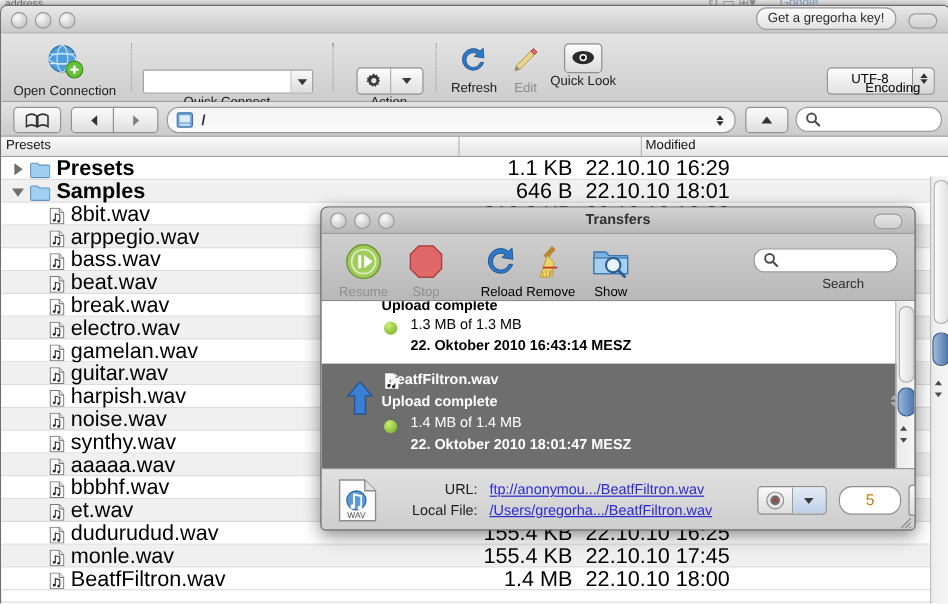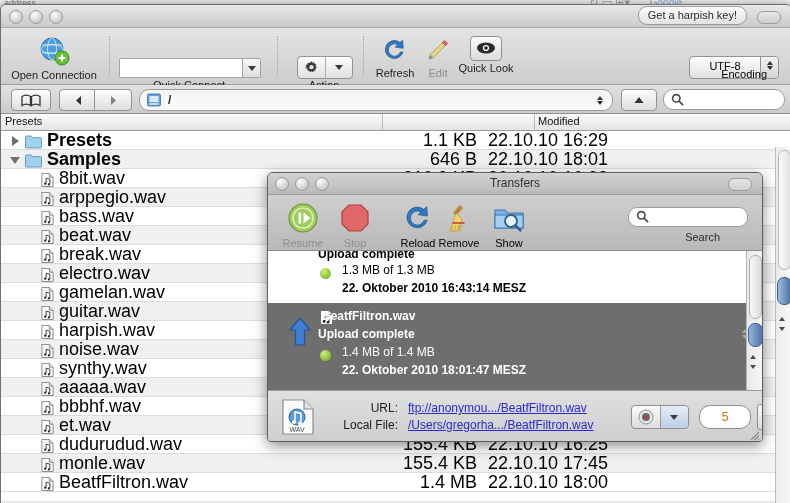--- a/index.html
+++ b/index.html
@@ -112,21 +112,21 @@
   .tri-r{border-top:5px solid transparent;border-bottom:5px solid transparent;border-left:7px solid #6f6f6f;}
   .tri-d{border-left:5px solid transparent;border-right:5px solid transparent;border-top:7px solid #6f6f6f;}
   .folder-ico{position:absolute;top:3px;}
   .wav-ico{position:absolute;top:3px;}
 
   
   .transfers{position:absolute;left:267px;top:172px;width:494px;height:268px;
     background:#d4d4d4;border:1px solid #5e5e5e;border-radius:6px 6px 4px 4px;
     box-shadow:0 4px 14px rgba(0,0,0,.45);overflow:hidden;}
   .tr-title{position:relative;height:21px;background:linear-gradient(#d3d3d3,#b9b9b9);
-    border-bottom:1px solid #9b9b9b;}
+    border-bottom:1px solid #9b9b9b;font-weight:bold;}
   .tr-title .t{position:absolute;left:0;right:0;top:3px;text-align:center;font-size:12px;color:#2f2f2f;}
   .tr-toolbar{position:relative;height:55px;background:linear-gradient(#cfcfcf,#b8b8b8);
     border-bottom:1px solid #8c8c8c;}
   .tr-btn{position:absolute;text-align:center;font-size:11px;}
   .tr-btn .lbl{display:block;margin-top:1px;}
   .tr-search{position:absolute;right:14px;top:12px;width:118px;height:18px;
     background:#fff;border:1px solid #9b9b9b;border-radius:9px;}
   .tr-search-lbl{position:absolute;right:42px;top:36px;font-size:11px;color:#2b2b2b;}
 
   .tr-list{position:relative;height:139px;background:#fff;overflow:hidden;}
@@ -193,21 +193,21 @@
         <div class="tl"></div>
       </div>
       <div class="title">
         <span class="lock-ico">
           <svg width="11" height="13" viewBox="0 0 11 13">
               <rect x="0.5" y="5" width="10" height="7.5" rx="1.2" fill="#f2c14b" stroke="#9c7a1c" stroke-width="0.8"></rect>
               <path d="M3 5.2V3.4a2.5 2.5 0 0 1 5 0v1.8" fill="none" stroke="#b8901f" stroke-width="1.3"></path>
             </svg>
         </span><span>192.168.1.33 – FTP</span>
       </div>
-      <div class="donation">Get a harpish key!</div>
+      <div class="donation">Get a gregorha key!</div>
       <div class="tb-toggle"></div>
     </div>
 
     <div class="toolbar">
 
       <div class="tb-item" style="left:6px;top:8px;width:94px;">
         <svg width="32" height="30" viewBox="0 0 32 30">
           <circle cx="14" cy="13" r="11" fill="#4f9ddc" stroke="#2a6ea8" stroke-width="1"></circle>
           <ellipse cx="14" cy="13" rx="11" ry="4.5" fill="none" stroke="#bfe2f8" stroke-width="1"></ellipse>
           <ellipse cx="14" cy="13" rx="4.5" ry="11" fill="none" stroke="#bfe2f8" stroke-width="1"></ellipse>

